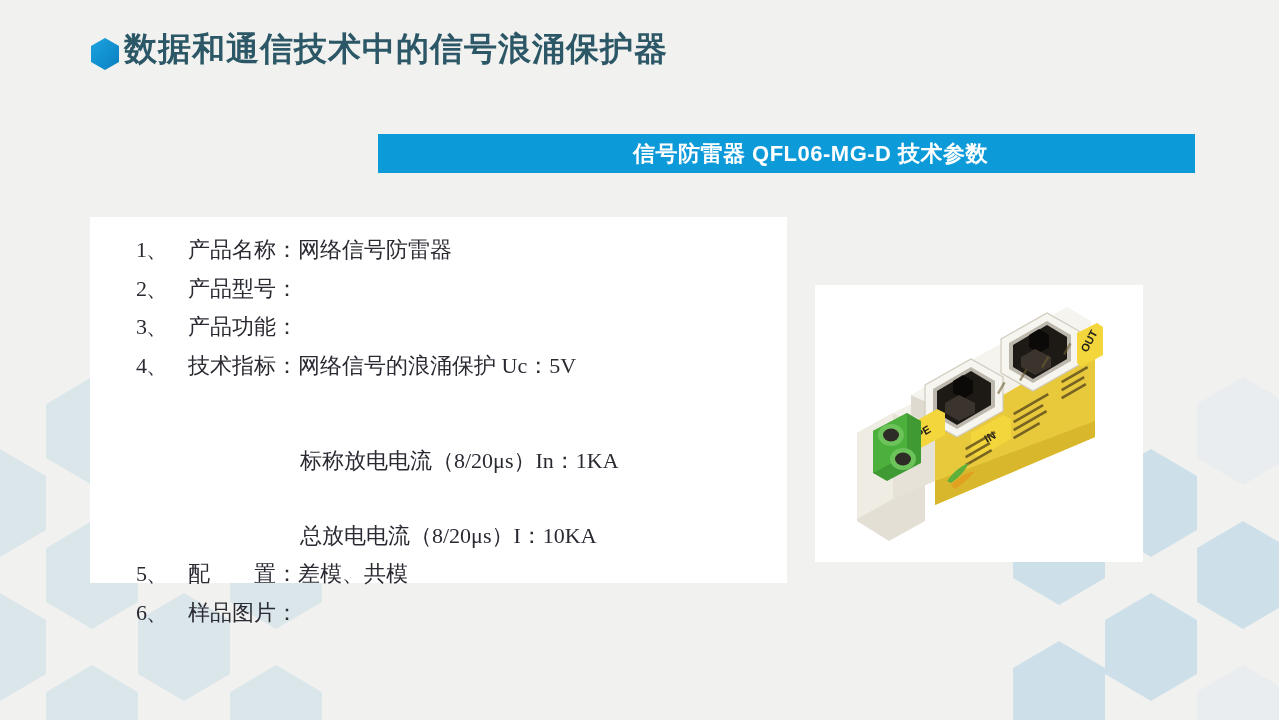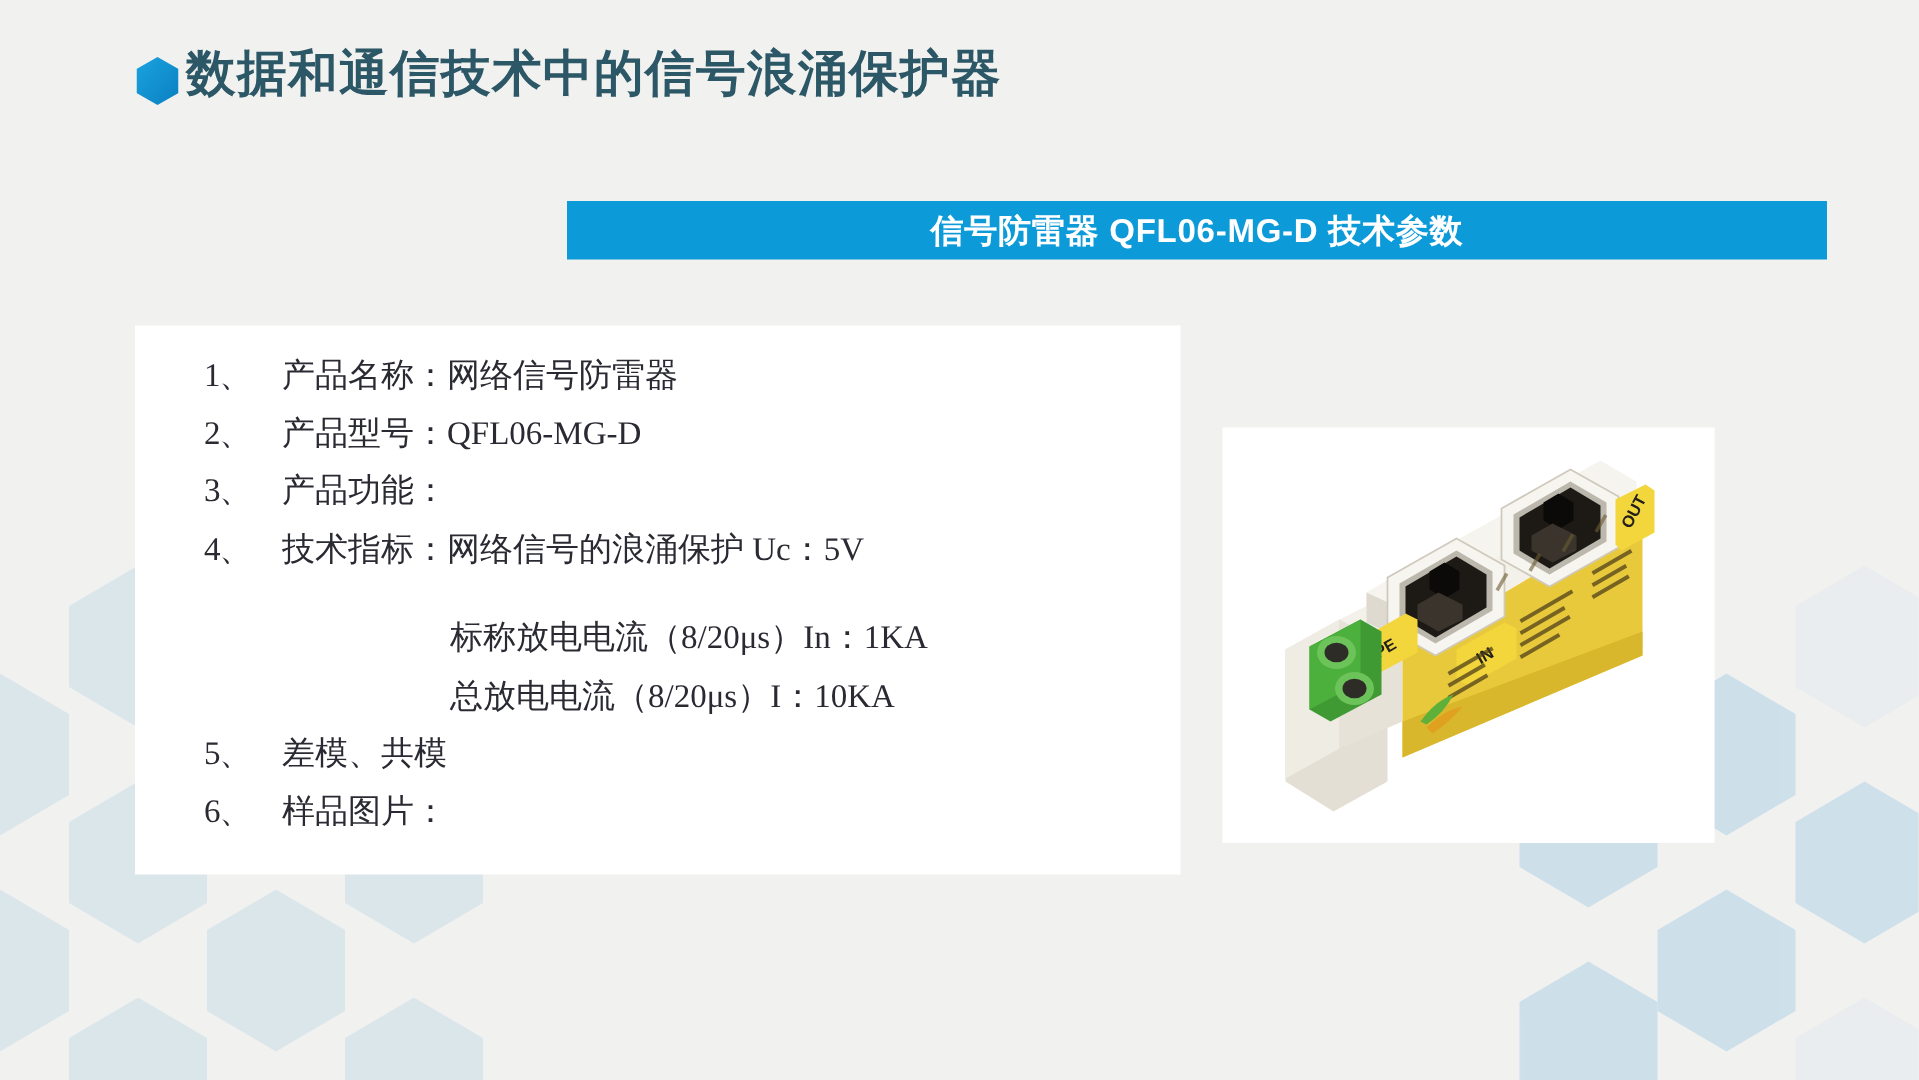--- a/index.html
+++ b/index.html
@@ -50,27 +50,28 @@
     letter-spacing: 1px;
     white-space: nowrap;
     line-height: 46px;
   }
 
   
   #spec-banner {
     position: absolute;
     left: 378px;
     top: 134px;
-    width: 840px;
+    width: 769px;
     height: 39px;
     background: #0c9ad8;
     z-index: 3;
     display: flex;
     align-items: center;
     justify-content: center;
+    padding-left: 48px;
   }
   #spec-banner-text {
     color: #ffffff;
     font-size: 22px;
     font-weight: bold;
     letter-spacing: 0.5px;
     white-space: nowrap;
   }
 
   
@@ -105,20 +106,21 @@
   }
   .spec-label {
     flex: 0 0 auto;
     text-align: right;
   }
   .spec-val {
     flex: 0 0 auto;
   }
   .spec-row.indented {
     padding-left: 164px;
+    margin-top: 36px;
   }
   .spec-gap {
     height: 21px;
   }
 
   
   #product-photo-card {
     position: absolute;
     left: 815px;
     top: 285px;
@@ -186,21 +188,20 @@
 
     <div class="spec-row">
       <span class="spec-num">1、</span>
       <span class="spec-label">产品名称：</span>
       <span class="spec-val">网络信号防雷器</span>
     </div>
 
     <div class="spec-row">
       <span class="spec-num">2、</span>
       <span class="spec-label">产品型号：</span>
-      <span class="spec-val">QFL06-MG-D</span>
     </div>
 
     <div class="spec-row">
       <span class="spec-num">3、</span>
       <span class="spec-label">产品功能：</span>
     </div>
 
     <div class="spec-row">
       <span class="spec-num">4、</span>
       <span class="spec-label">技术指标：</span>
@@ -213,20 +214,21 @@
       <span class="spec-val">标称放电电流（8/20μs）In：1KA</span>
     </div>
 
     <div class="spec-row indented">
       <span class="spec-val">总放电电流（8/20μs）I：10KA</span>
     </div>
 
 
     <div class="spec-row">
       <span class="spec-num">5、</span>
+      <span class="spec-label">配　　置：</span>
       <span class="spec-val">差模、共模</span>
     </div>
 
     <div class="spec-row">
       <span class="spec-num">6、</span>
       <span class="spec-label">样品图片：</span>
       <span class="spec-val"></span>
     </div>
 
   </div>

